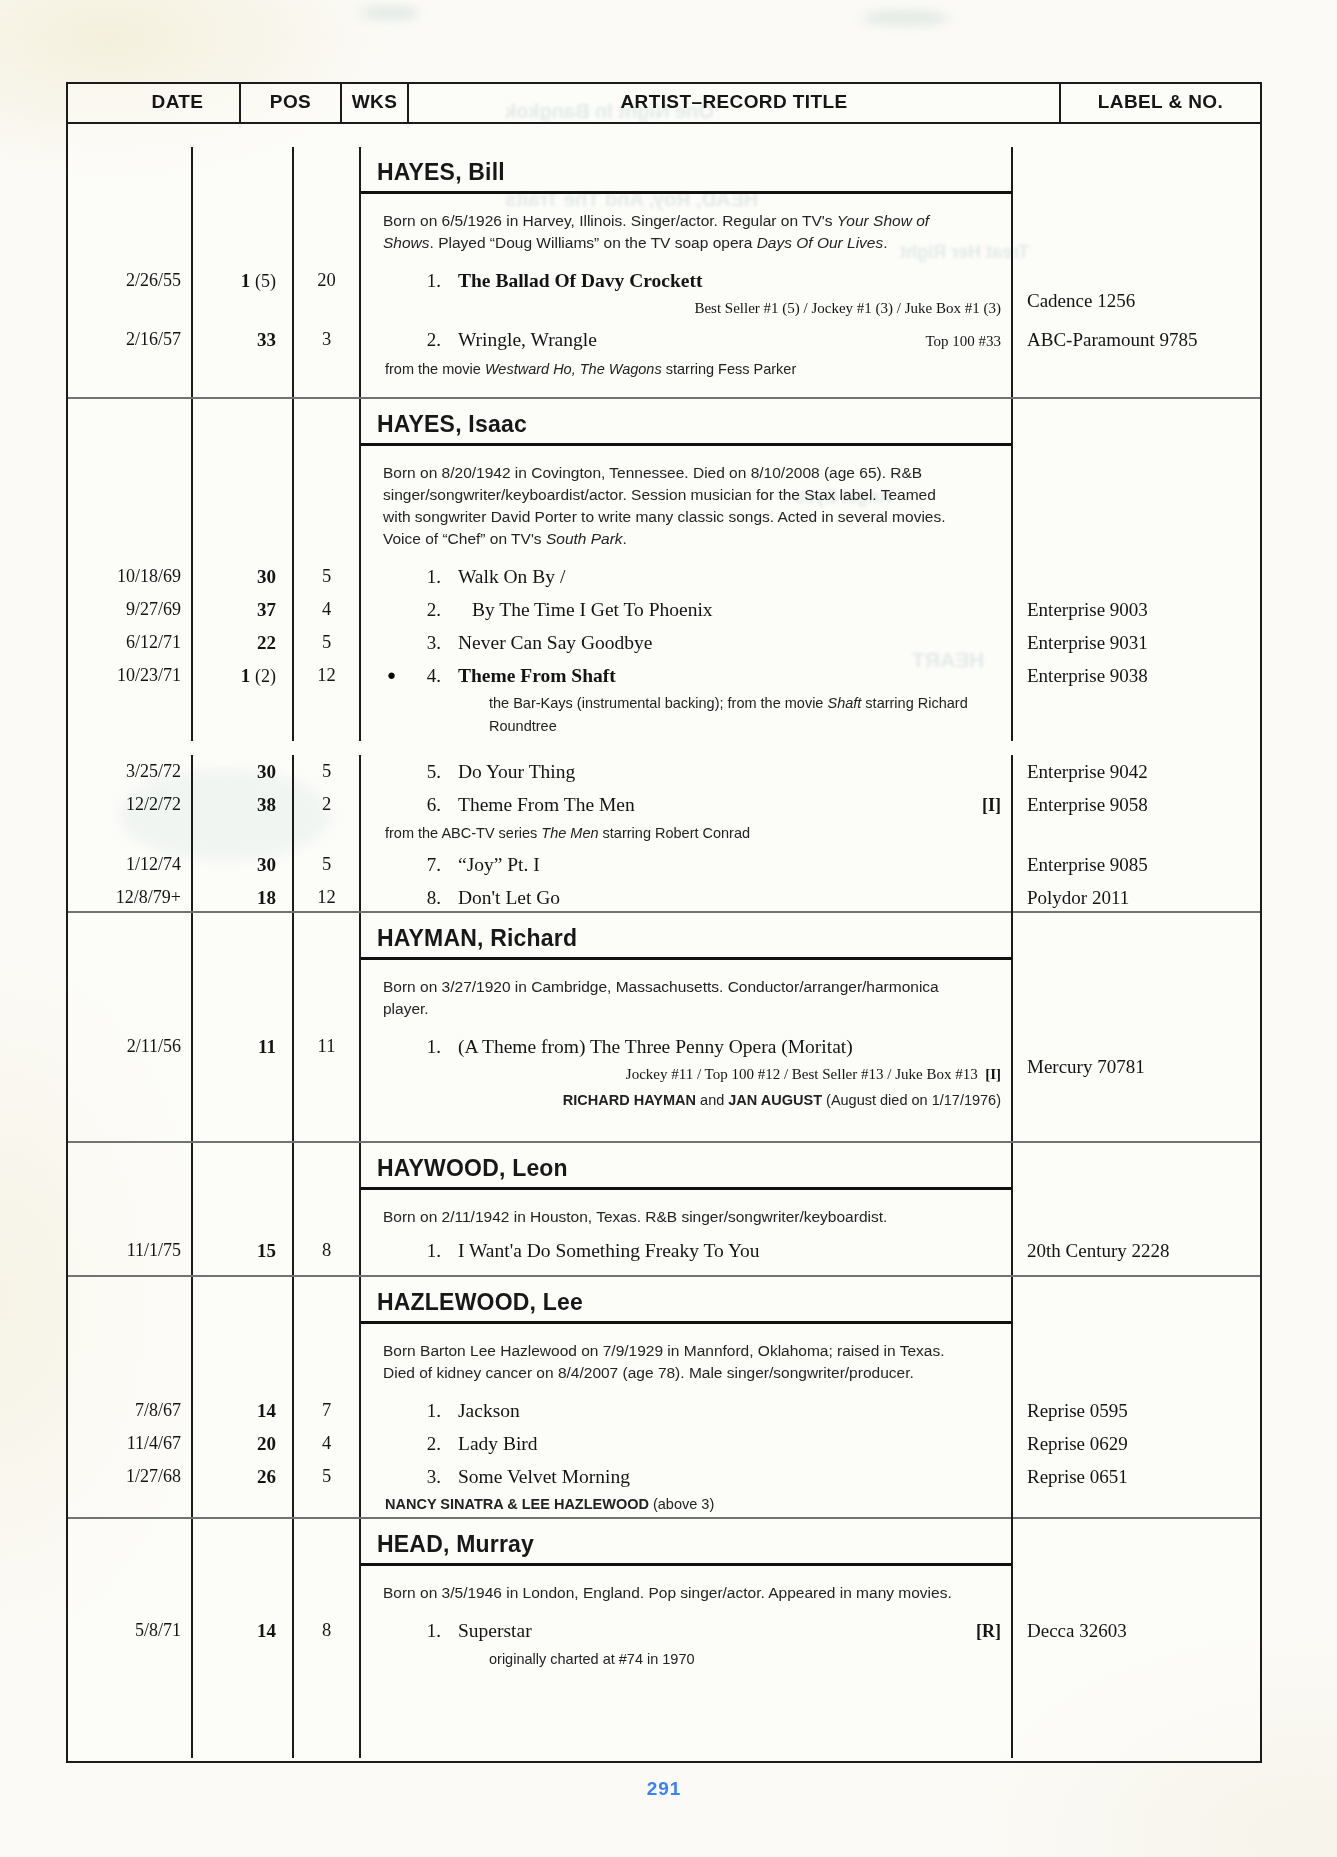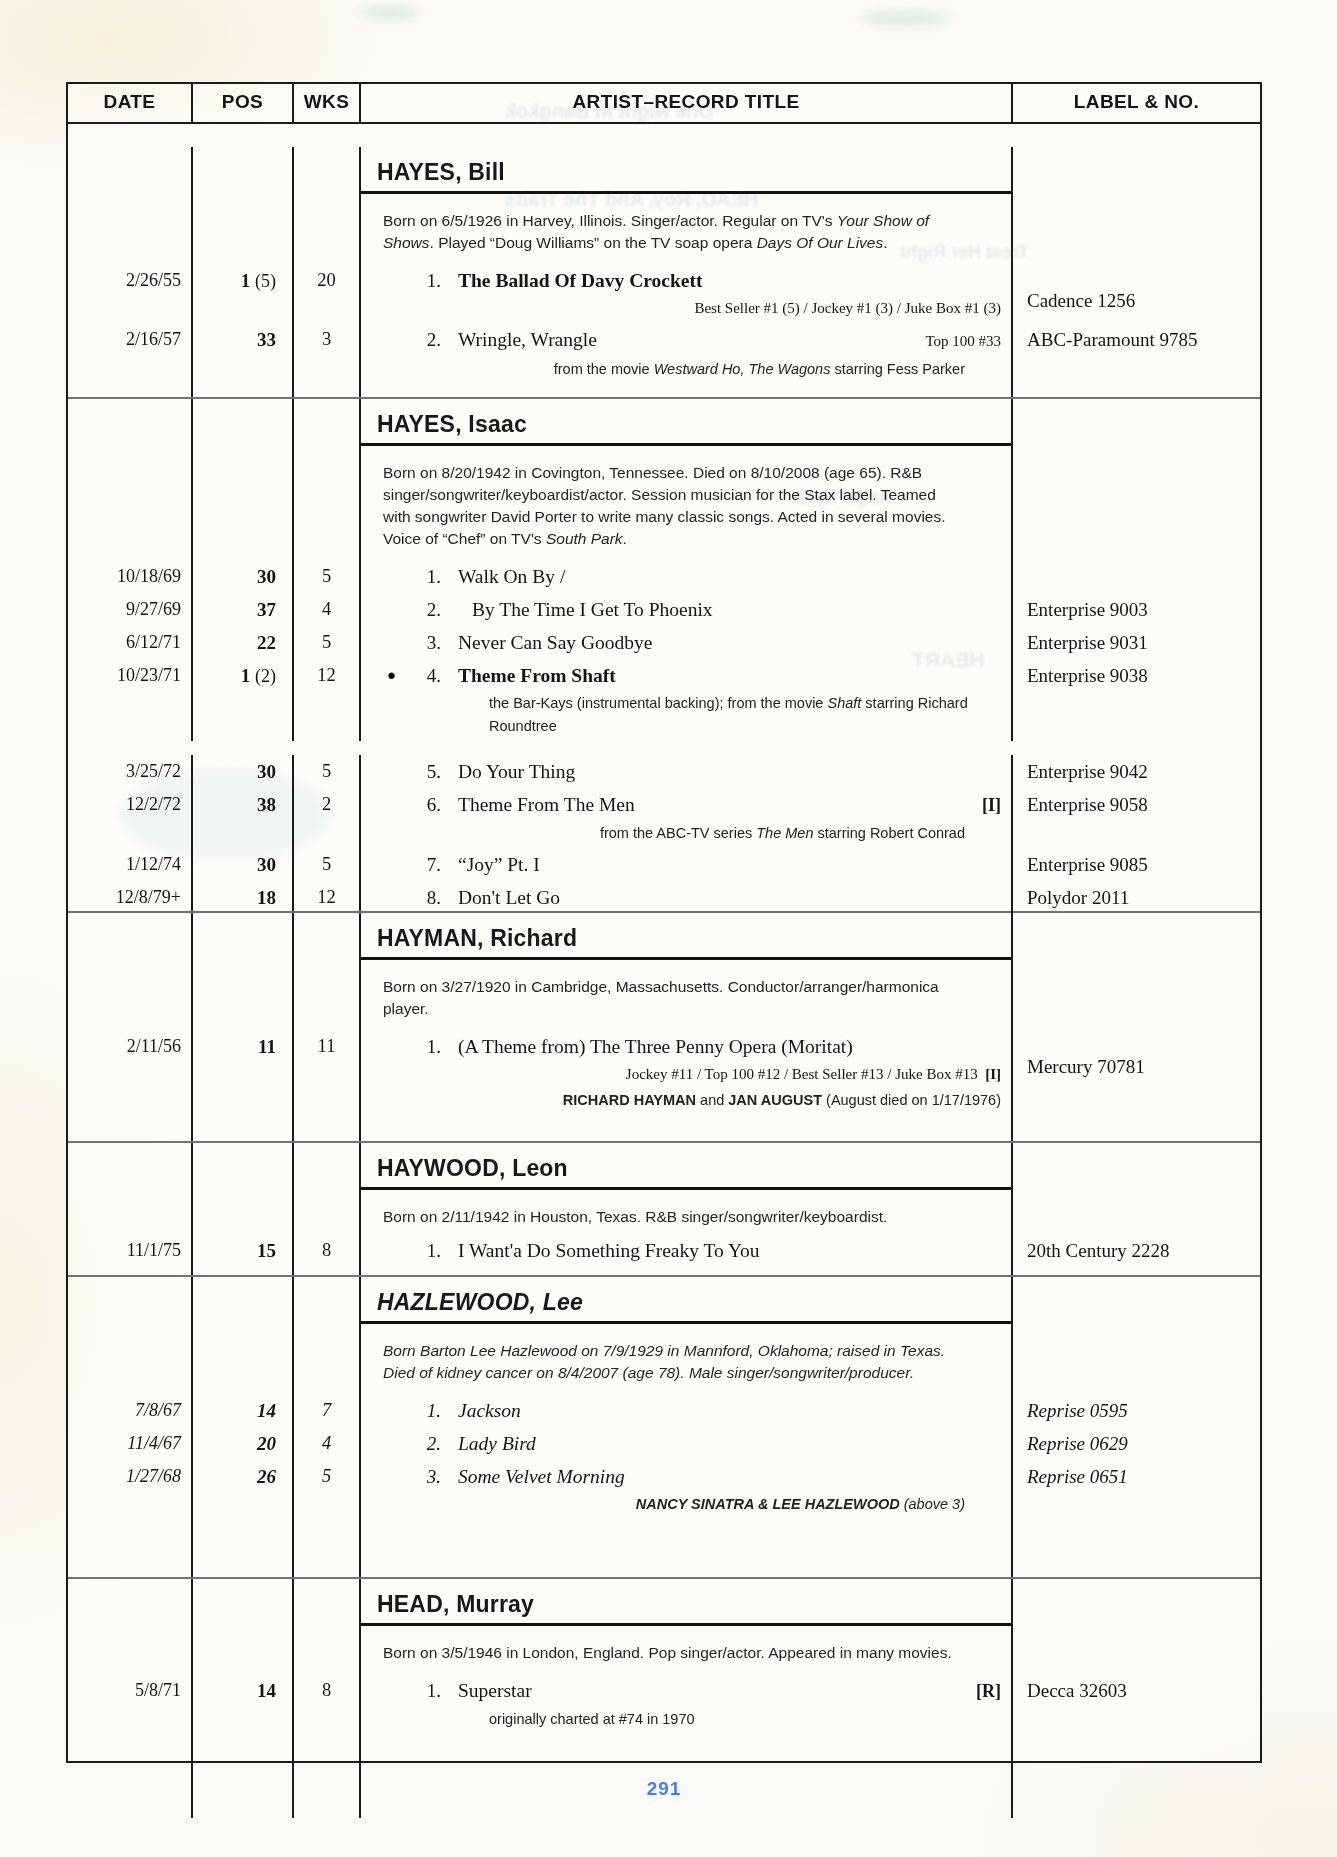--- a/index.html
+++ b/index.html
@@ -44,32 +44,32 @@
   .cell{box-sizing:border-box;flex:none;}
   .c-date {width:125px;border-right:2px solid #1b1b1b;text-align:right;padding-right:10px;font-size:18px;line-height:33px;padding-left:10px;}
   .c-pos  {width:101px;border-right:2px solid #1b1b1b;text-align:right;padding-right:16px;font-size:19px;line-height:33px;}
   .c-wks  {width:67px; border-right:2px solid #1b1b1b;text-align:center;font-size:18.5px;line-height:33px;}
   .c-title{width:652px;border-right:2px solid #1b1b1b;position:relative;}
   .c-label{flex:1;padding-left:14px;font-size:19px;line-height:33px;}
   .pos-main{font-weight:bold;}
   .pos-paren{font-weight:normal;font-size:18px;}
 
   
-  .header-row{height:38px;border-bottom:2px solid #1b1b1b;}
+  .header-row{height:38px;border-bottom:2px solid #1b1b1b;padding-left:48px;}
   .header-row .cell{
     font-family:"Liberation Sans", sans-serif;font-weight:bold;font-size:19px;
     letter-spacing:.4px;text-align:center;line-height:36px;padding:0;color:#161616;
   }
   .header-row .c-label{padding-left:0;}
 
   
   .section{display:flex;flex-direction:column;flex:none;box-sizing:border-box;}
   .section + .section{border-top:2px solid #737373;}
   .s-bill{height:250px;margin-top:23px;} .s-isaac{height:514px;} .s-hayman{height:230px;}
-  .s-haywood{height:134px;} .s-hazlewood{height:302px;font-style:italic;} .s-head{height:241px;}
+  .s-haywood{height:134px;} .s-hazlewood{height:242px;} .s-head{height:241px;}
 
   .heading-row{height:47px;}
   .heading-row .cell{height:100%;}
   .heading-row .c-title{border-bottom:3px solid #111;padding:12px 0 0 16px;}
   .artist-heading{
     font-family:"Liberation Sans", sans-serif;font-weight:bold;font-size:23px;
     letter-spacing:.2px;color:#181818;
   }
   .bio-row .c-title{padding:16px 34px 10px 22px;}
   .bio{
@@ -86,21 +86,21 @@
   .song-bold{font-weight:bold;}
   .song-indent{margin-left:14px;}
   .dot{position:absolute;left:2px;top:0;font-size:15px;line-height:33px;color:#000;}
   .line-right{margin-left:auto;padding-right:10px;text-align:center;}
   .right-note{font-size:15px;}
   .tag{font-size:18px;font-weight:bold;}
   .sub{line-height:23px;margin-bottom:3px;}
   .sub-serif{font-size:15px;}
   .sub-sans{font-family:"Liberation Sans", sans-serif;font-size:14.5px;color:#222;}
   .sub-right{text-align:right;padding-right:10px;}
-  .sub-center{text-align:right;padding-right:46px;}
+  .sub-center{text-align:left;padding-right:46px;}
   .sub-left{padding-left:104px;}
   .sub-narrow{max-width:505px;}
   .sub b{font-weight:bold;}
   .sub i{font-style:italic;}
   .gap-b{padding-bottom:14px;}
   .label-low{padding-top:25px;line-height:24px;}
   .fill{flex:1;}
   .fill .cell{height:auto;}
 
   .page-number{

